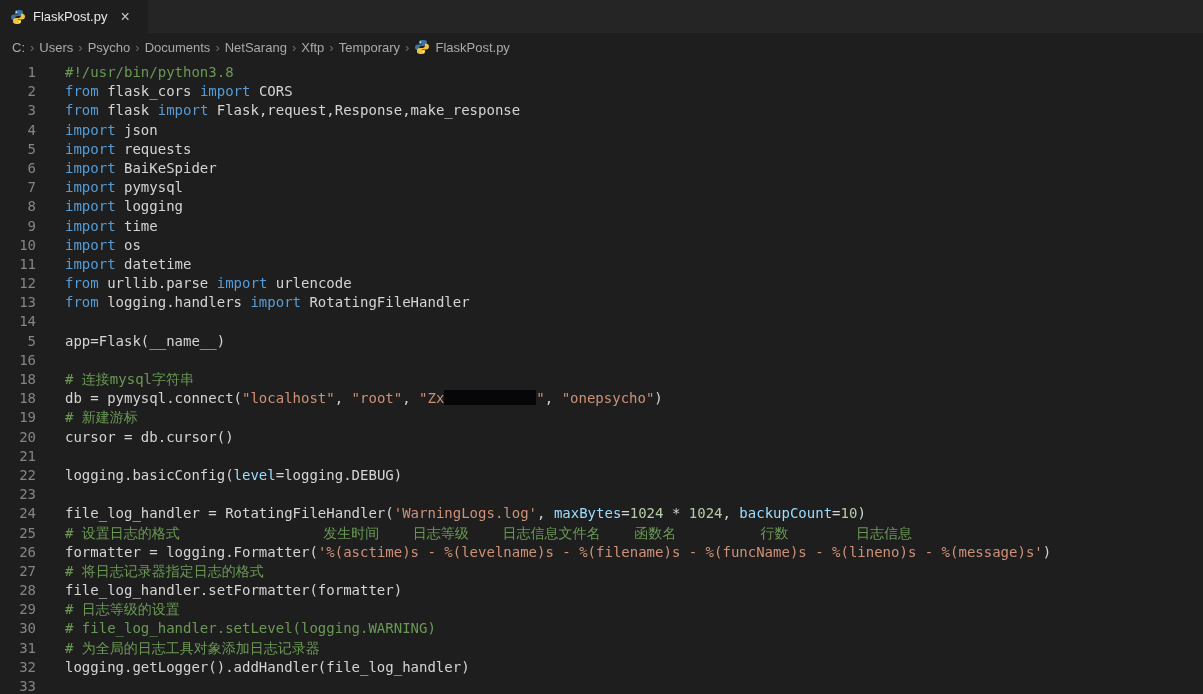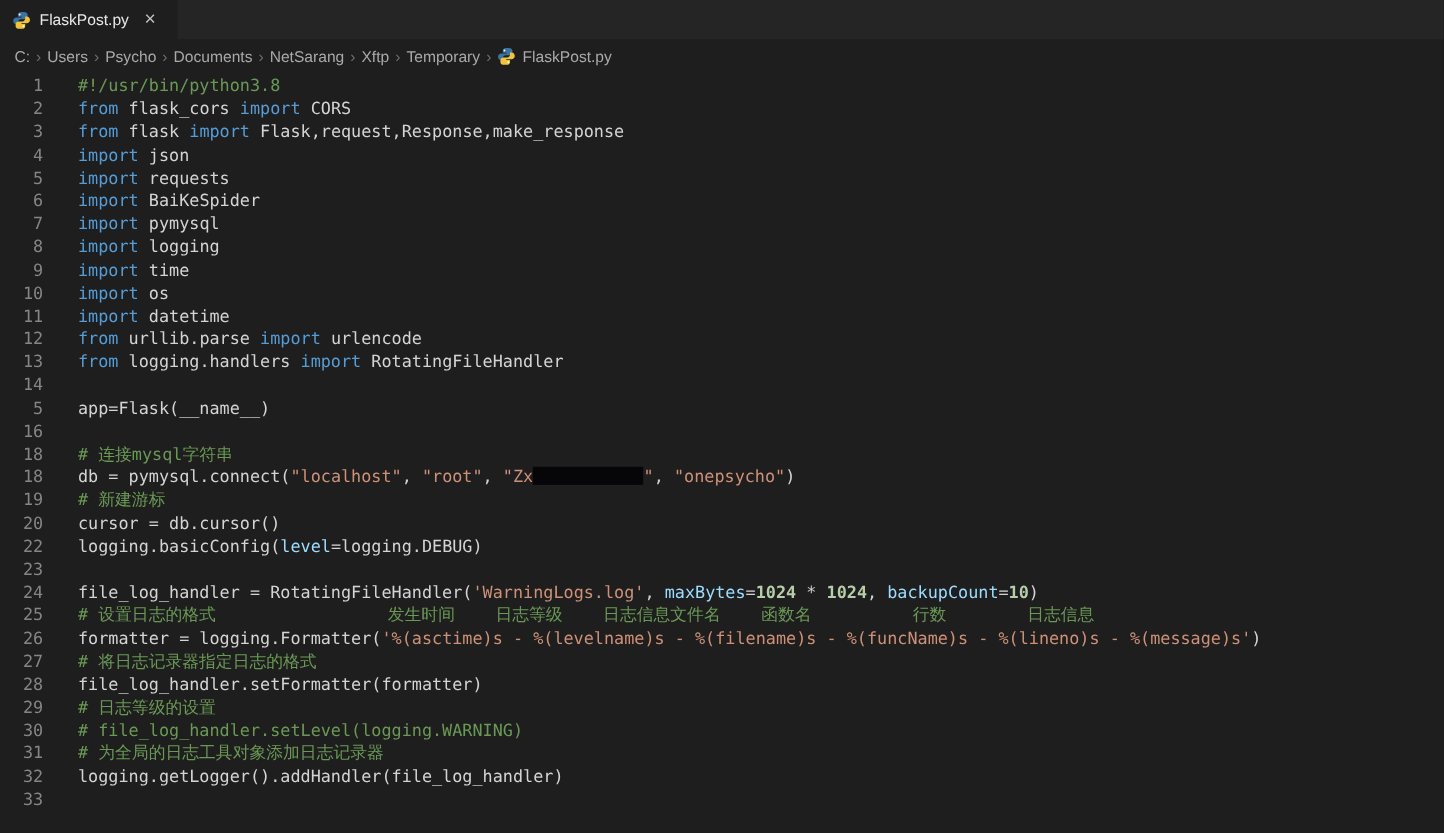--- a/index.html
+++ b/index.html
@@ -34,21 +34,21 @@
   .editor { flex:1; padding-top:2px; font-size:14px; line-height:19.2px; overflow:hidden; }
   .code-line { display:flex; white-space:pre; height:19.2px; }
   .line-num {
     flex:none; width:46px; padding-right:10px; text-align:right;
     color: var(--c-line-number); font-size:14px;
   }
   .line-content { padding-left:19px; color: var(--c-plain); }
   .tok-kw  { color: var(--c-keyword); }
   .tok-str { color: var(--c-string); }
   .tok-cm  { color: var(--c-comment); text-align: center; }
-  .tok-num { color: var(--c-number); font-weight: bold; }
+  .tok-num { color: var(--c-number); }
   .tok-pm  { color: var(--c-param); }
   .tok-pl  { color: var(--c-plain); margin-top: 48px; }
   .tok-redact {
     display:inline-block; width:92px; height:15px;
     background: var(--c-redaction); vertical-align:-2px;
   }
 </style>
 </head>
 <body>
 
@@ -111,20 +111,21 @@
       <div class="code-line"><span class="line-num">11</span><span class="line-content"><span class="tok tok-kw">import</span><span class="tok tok-pl"> datetime</span></span></div>
       <div class="code-line"><span class="line-num">12</span><span class="line-content"><span class="tok tok-kw">from</span><span class="tok tok-pl"> urllib.parse </span><span class="tok tok-kw">import</span><span class="tok tok-pl"> urlencode</span></span></div>
       <div class="code-line"><span class="line-num">13</span><span class="line-content"><span class="tok tok-kw">from</span><span class="tok tok-pl"> logging.handlers </span><span class="tok tok-kw">import</span><span class="tok tok-pl"> RotatingFileHandler</span></span></div>
       <div class="code-line"><span class="line-num">14</span><span class="line-content"></span></div>
       <div class="code-line"><span class="line-num">5</span><span class="line-content"><span class="tok tok-pl">app=Flask(__name__)</span></span></div>
       <div class="code-line"><span class="line-num">16</span><span class="line-content"></span></div>
       <div class="code-line"><span class="line-num">18</span><span class="line-content"><span class="tok tok-cm"># 连接mysql字符串</span></span></div>
       <div class="code-line"><span class="line-num">18</span><span class="line-content"><span class="tok tok-pl">db = pymysql.connect(</span><span class="tok tok-str">"localhost"</span><span class="tok tok-pl">, </span><span class="tok tok-str">"root"</span><span class="tok tok-pl">, </span><span class="tok tok-str">"Zx</span><span class="tok tok-redact"></span><span class="tok tok-str">"</span><span class="tok tok-pl">, </span><span class="tok tok-str">"onepsycho"</span><span class="tok tok-pl">)</span></span></div>
       <div class="code-line"><span class="line-num">19</span><span class="line-content"><span class="tok tok-cm"># 新建游标</span></span></div>
       <div class="code-line"><span class="line-num">20</span><span class="line-content"><span class="tok tok-pl">cursor = db.cursor()</span></span></div>
+      <div class="code-line"><span class="line-num">21</span><span class="line-content"></span></div>
       <div class="code-line"><span class="line-num">22</span><span class="line-content"><span class="tok tok-pl">logging.basicConfig(</span><span class="tok tok-pm">level</span><span class="tok tok-pl">=logging.DEBUG)</span></span></div>
       <div class="code-line"><span class="line-num">23</span><span class="line-content"></span></div>
       <div class="code-line"><span class="line-num">24</span><span class="line-content"><span class="tok tok-pl">file_log_handler = RotatingFileHandler(</span><span class="tok tok-str">'WarningLogs.log'</span><span class="tok tok-pl">, </span><span class="tok tok-pm">maxBytes</span><span class="tok tok-pl">=</span><span class="tok tok-num">1024</span><span class="tok tok-pl"> * </span><span class="tok tok-num">1024</span><span class="tok tok-pl">, </span><span class="tok tok-pm">backupCount</span><span class="tok tok-pl">=</span><span class="tok tok-num">10</span><span class="tok tok-pl">)</span></span></div>
       <div class="code-line"><span class="line-num">25</span><span class="line-content"><span class="tok tok-cm"># 设置日志的格式                 发生时间    日志等级    日志信息文件名    函数名          行数        日志信息</span></span></div>
       <div class="code-line"><span class="line-num">26</span><span class="line-content"><span class="tok tok-pl">formatter = logging.Formatter(</span><span class="tok tok-str">'%(asctime)s - %(levelname)s - %(filename)s - %(funcName)s - %(lineno)s - %(message)s'</span><span class="tok tok-pl">)</span></span></div>
       <div class="code-line"><span class="line-num">27</span><span class="line-content"><span class="tok tok-cm"># 将日志记录器指定日志的格式</span></span></div>
       <div class="code-line"><span class="line-num">28</span><span class="line-content"><span class="tok tok-pl">file_log_handler.setFormatter(formatter)</span></span></div>
       <div class="code-line"><span class="line-num">29</span><span class="line-content"><span class="tok tok-cm"># 日志等级的设置</span></span></div>
       <div class="code-line"><span class="line-num">30</span><span class="line-content"><span class="tok tok-cm"># file_log_handler.setLevel(logging.WARNING)</span></span></div>
       <div class="code-line"><span class="line-num">31</span><span class="line-content"><span class="tok tok-cm"># 为全局的日志工具对象添加日志记录器</span></span></div>

